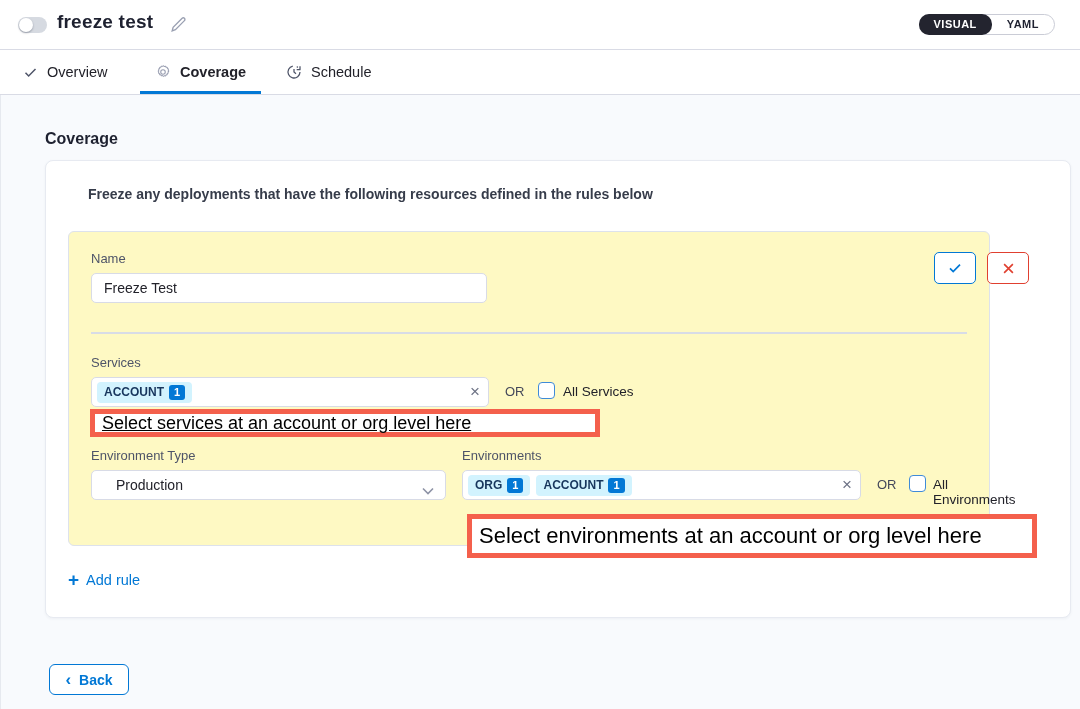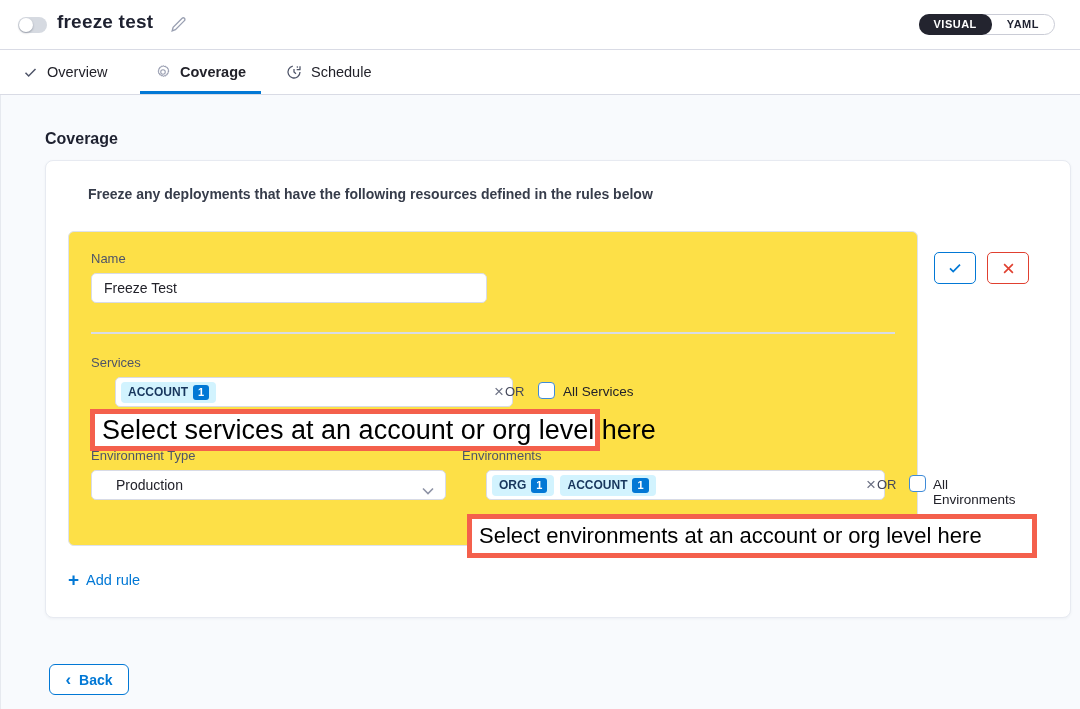--- a/index.html
+++ b/index.html
@@ -28,48 +28,48 @@
   .tab.active::after { content:""; position:absolute; left:0; right:0; bottom:0; height:3px; background:#0278d5; }
   .tab svg { display:block; }
 
   
   .content { position:absolute; top:95px; left:0; right:0; bottom:0; background:#f8fafd; border-left:1px solid #e6e9ef; }
   .section-title { position:absolute; left:44px; top:35px; font-size:16px; font-weight:bold; color:#1e2130; }
 
   .card { position:absolute; left:44px; top:65px; width:1026px; height:458px; background:#fff; border:1px solid #e7eaf1; border-radius:8px; box-shadow:0 1px 3px rgba(40,50,70,.05); }
   .instruction { position:absolute; left:22px; top:25px; font-size:14px; font-weight:bold; color:#363c4a;padding-left:20px; }
 
-  .rule-panel { position:absolute; left:22px; top:70px; width:850px; height:315px; background:#fde047; border:1px solid #dde2ec; border-radius:6px; }
+  .rule-panel { position:absolute; left:22px; top:70px; width:922px; height:315px; background:#fef9c3; border:1px solid #dde2ec; border-radius:6px; }
 
   .field-label { position:absolute; font-size:13px; color:#4e5468; }
   .text-input, .select-input, .multi-input {
     position:absolute; height:30px; background:#fff; border:1px solid #d8dbe6; border-radius:5px;
     display:flex; align-items:center; font-size:14px; color:#22222a; cursor:text;
   }
   .text-input { padding:0 12px; }
   .select-input { padding:0 26px 0 24px; cursor:pointer; }
   .select-input .chev { position:absolute; right:11px; top:11px; }
-  .multi-input { padding:0 12px 0 5px; gap:6px;margin-left:24px; }
+  .multi-input { padding:0 12px 0 5px; gap:6px; }
   .multi-input .clear { position:absolute; right:8px; top:3px; font-size:17px; color:#6e7386; cursor:pointer; line-height:22px; }
 
   .chip { display:inline-flex; align-items:center; background:#d2f3fe; border-radius:4px; padding:3px 7px; font-size:12px; font-weight:bold; color:#17365d; cursor:pointer; white-space:nowrap; }
   .chip .count { margin-left:5px; background:#0278d5; color:#fff; border-radius:3px; font-size:11px; padding:1px 5px; line-height:13px; }
 
   .or-label { position:absolute; font-size:13px; font-weight:500; color:#44485a; }
   .checkbox { position:absolute; width:17px; height:17px; border:1.5px solid #3f8bd8; border-radius:4px; background:#fff; cursor:pointer; }
   .check-label { position:absolute; font-size:13.5px; color:#22222a; }
 
   .icon-btn { position:absolute; width:42px; height:32px; background:#fff; border-radius:5px; display:flex; align-items:center; justify-content:center; cursor:pointer; }
   .confirm-btn { left:865px; top:20px; border:1.5px solid #0278d5; }
   .delete-btn  { left:918px; top:20px; border:1.5px solid #e04030; }
 
   .divider { position:absolute; left:22px; right:22px; top:100px; border-top:2px solid #d8dce6; }
 
   .annotation { position:absolute; z-index:6; background:#fff; border:5px solid #f4604c; display:flex; align-items:center; padding:0 7px; color:#000; font-weight:500; white-space:nowrap; }
-  .annotation-services { left:44px; top:248px; width:510px; height:42px; font-size:27px; }
+  .annotation-services { left:44px; top:248px; width:510px; height:28px; font-size:18px;text-decoration:underline; }
   .annotation-environments { left:421px; top:353px; width:570px; height:44px; font-size:22px; }
 
   .add-rule { position:absolute; left:22px; top:409px; display:flex; align-items:center; gap:7px; color:#0278d5; cursor:pointer; background:none; border:none; font-family:inherit; }
   .add-rule .plus { font-size:19px; font-weight:bold; line-height:19px; }
   .add-rule .lbl { font-size:14.5px; font-weight:500; }
 
   .btn { position:absolute; top:569px; height:31px; border-radius:6px; font-family:inherit; font-size:14px; font-weight:bold; display:flex; align-items:center; justify-content:center; gap:8px; cursor:pointer; }
   .btn .chev { font-size:17px; font-weight:bold; line-height:14px; }
   .btn-back { left:48px; width:80px; background:#fff; border:1px solid #0278d5; color:#0278d5; }
   .btn-continue { left:139px; width:113px; background:#0278d5; border:1px solid #0278d5; color:#fff; }

